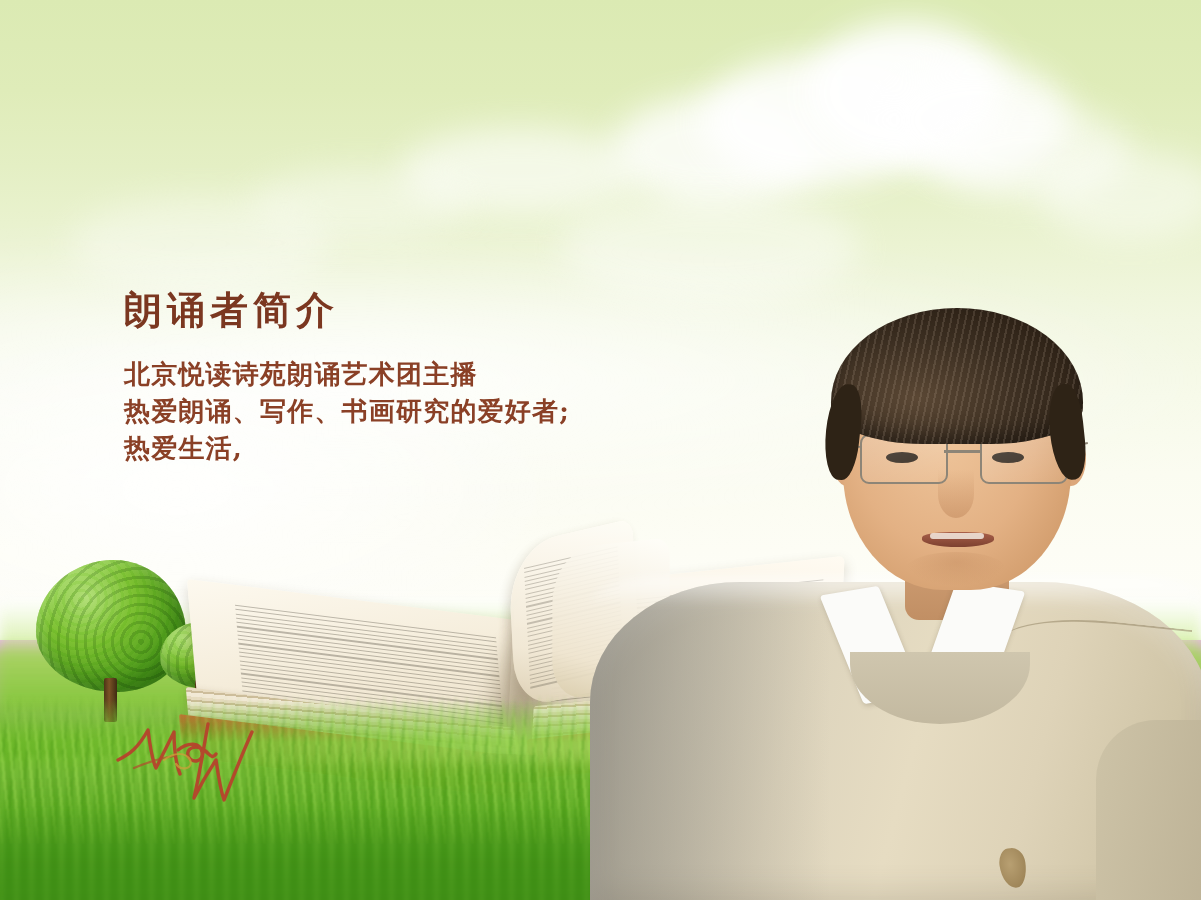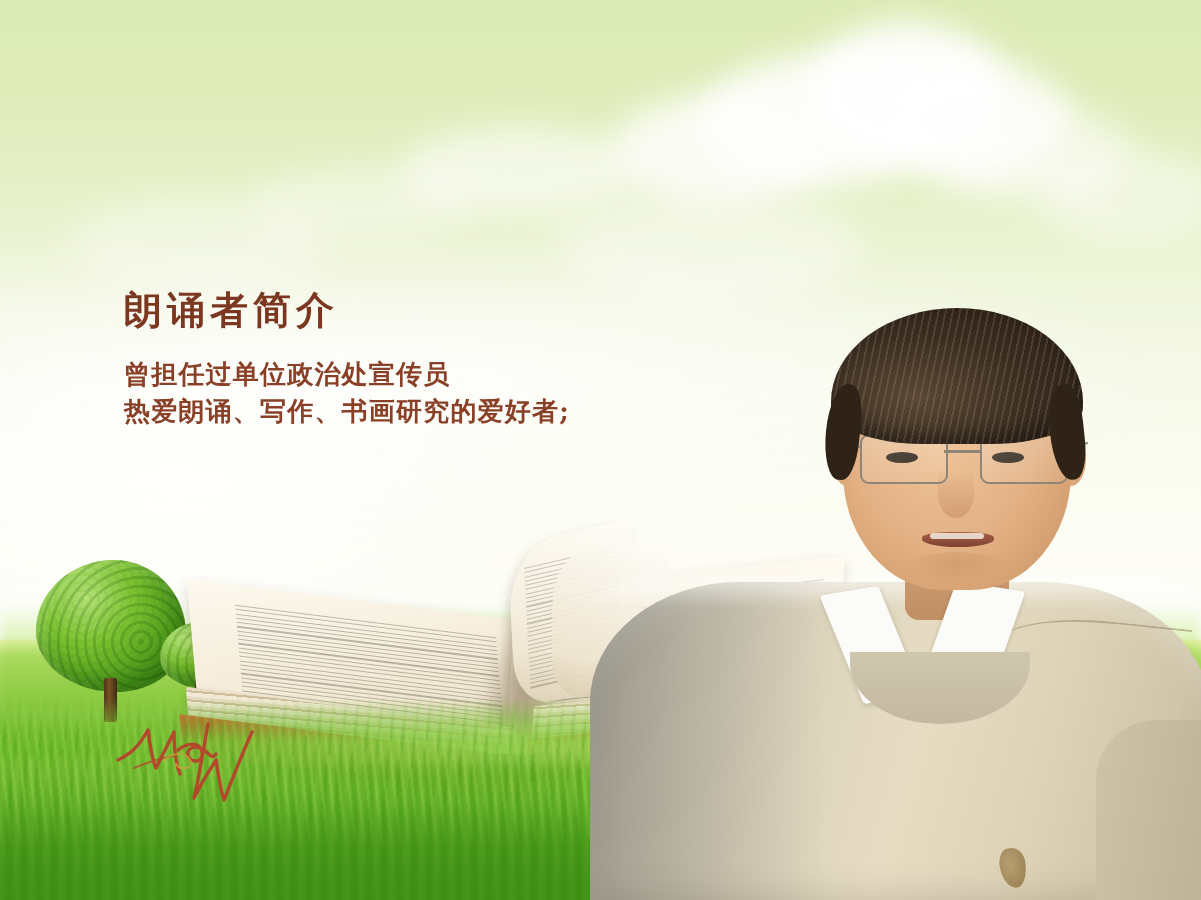--- a/index.html
+++ b/index.html
@@ -5,21 +5,21 @@
 <style>
   html,body{margin:0;padding:0;}
   body{
     width:1201px;height:900px;overflow:hidden;
     font-family:"DejaVu Sans","Liberation Sans",sans-serif;
     background:#e2eec0;
   }
 
   #stage{
     position:relative;width:1201px;height:900px;overflow:hidden;
-    background:#fef9c3;
+    background:#f0abfc;
   }
 
   
   .sky{
     position:absolute;left:0;top:0;width:1201px;height:640px;
     background:
       linear-gradient(180deg,
         #dbeab3 0%,
         #dfecb9 14%,
         #e4efc4 26%,
@@ -444,17 +444,18 @@
       <div class="temple l"></div>
       <div class="temple r"></div>
     </div>
     <div class="p-hair"></div>
     <div class="p-hair-side l"></div>
     <div class="p-hair-side r"></div>
   </div>
 
   <div class="text-block">
     <h1 class="title">朗诵者简介</h1>
-    <p class="bio-line">曾担任过单位政治处宣传员</p>
+    <p class="bio-line">北京悦读诗苑朗诵艺术团主播</p>
     <p class="bio-line">热爱朗诵、写作、书画研究的爱好者;</p>
+    <p class="bio-line">热爱生活,</p>
   </div>
 
 </div>
 
 </body></html>

